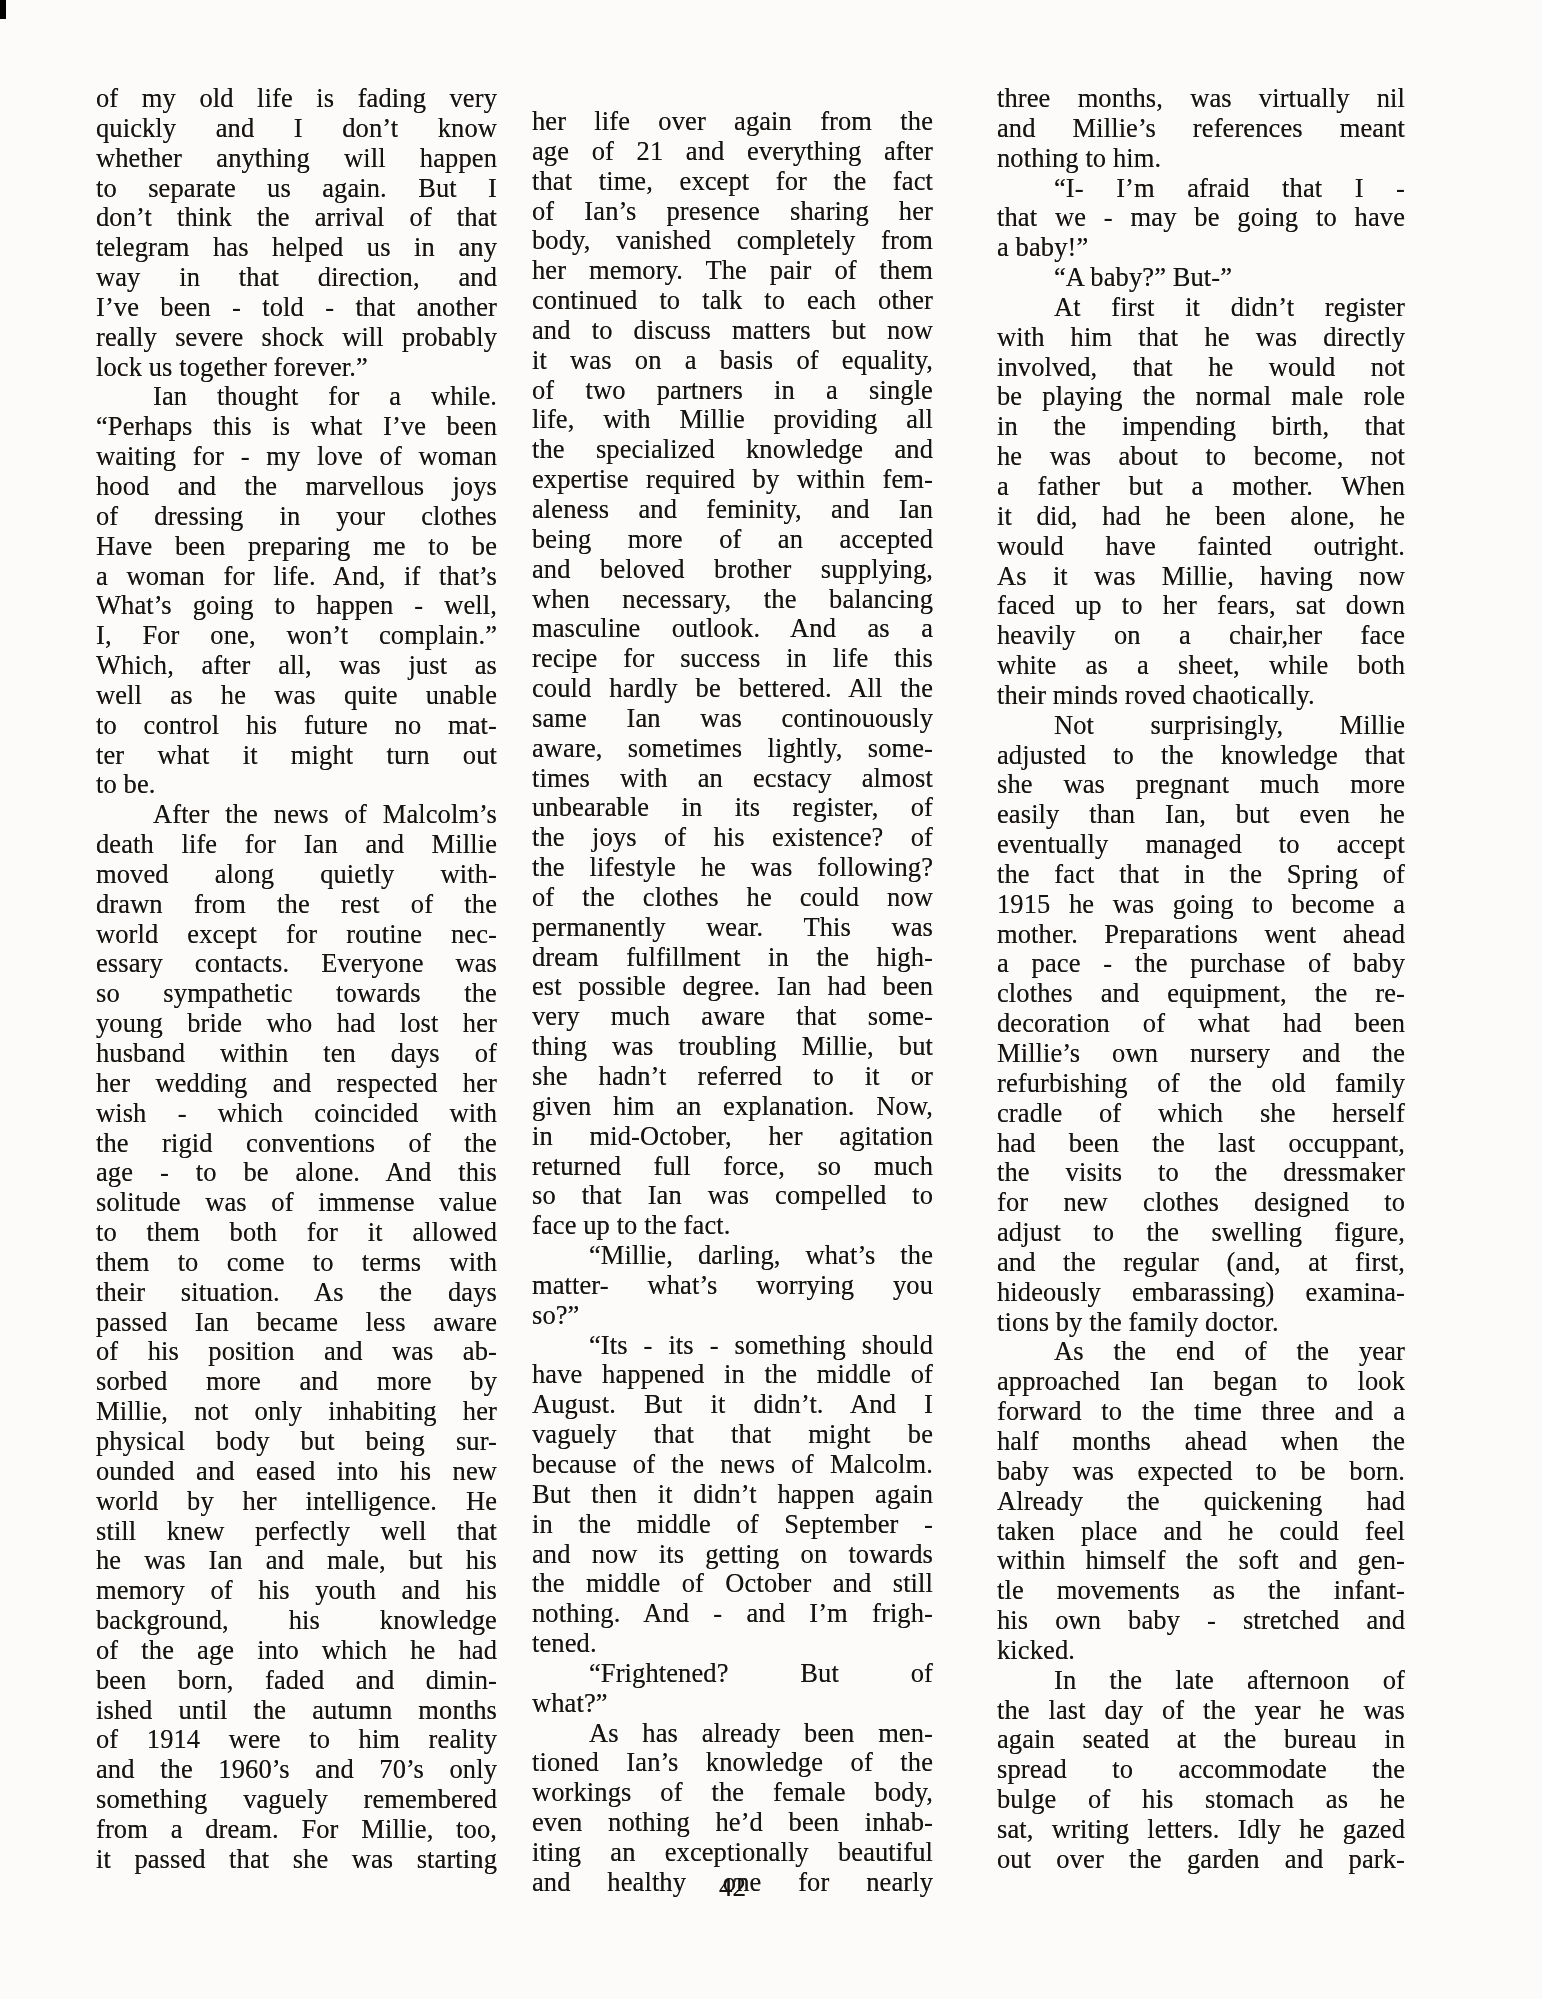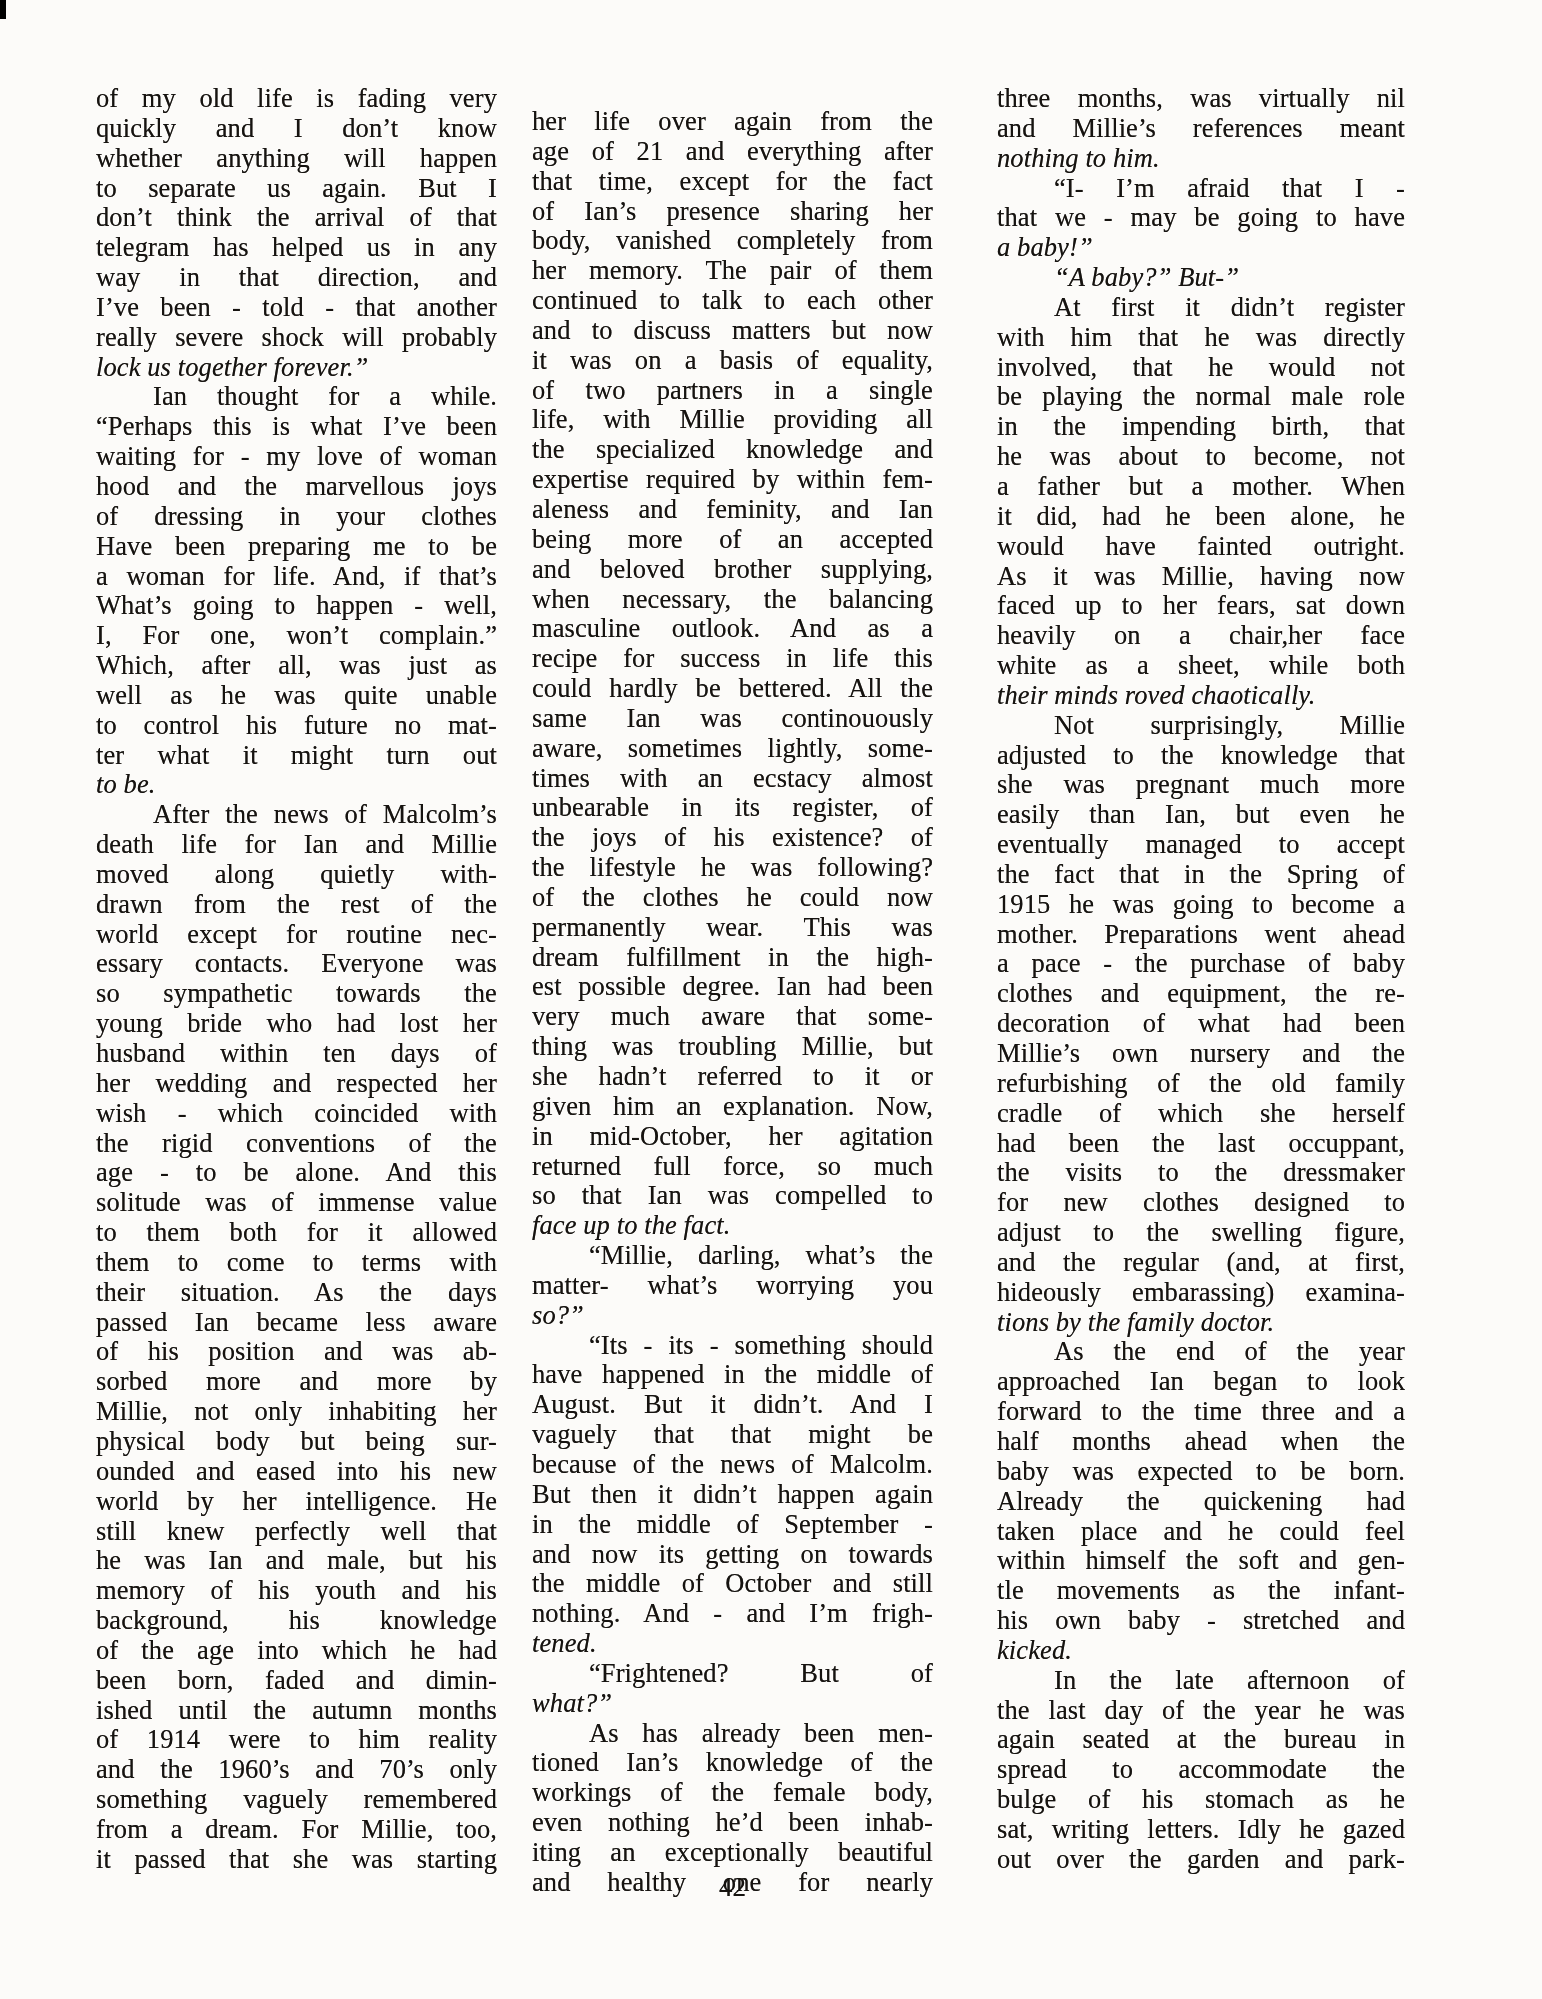--- a/index.html
+++ b/index.html
@@ -28,21 +28,21 @@
     line-height: 29.85px;
     height: 29.85px;
     color: var(--ink);
     text-align: justify;
     text-align-last: justify;
     white-space: nowrap;      
     letter-spacing: 0.1px;
     text-shadow: 0 0 0.45px rgba(10,8,5,0.6); 
   }
   .line { white-space: normal; } 
-  .line.endp { text-align-last: left; font-style: italic; }
+  .line.endp { text-align-last: left; }
   .line.indent { text-indent: 57px; }
   .page-number {
     position: absolute;
     left: 532px; top: 1872px; width: 401px;
     text-align: center;
     font-size: 27px;
     font-weight: normal;
     color: var(--ink);
     text-shadow: 0 0 0.45px rgba(10,8,5,0.6);
   }

